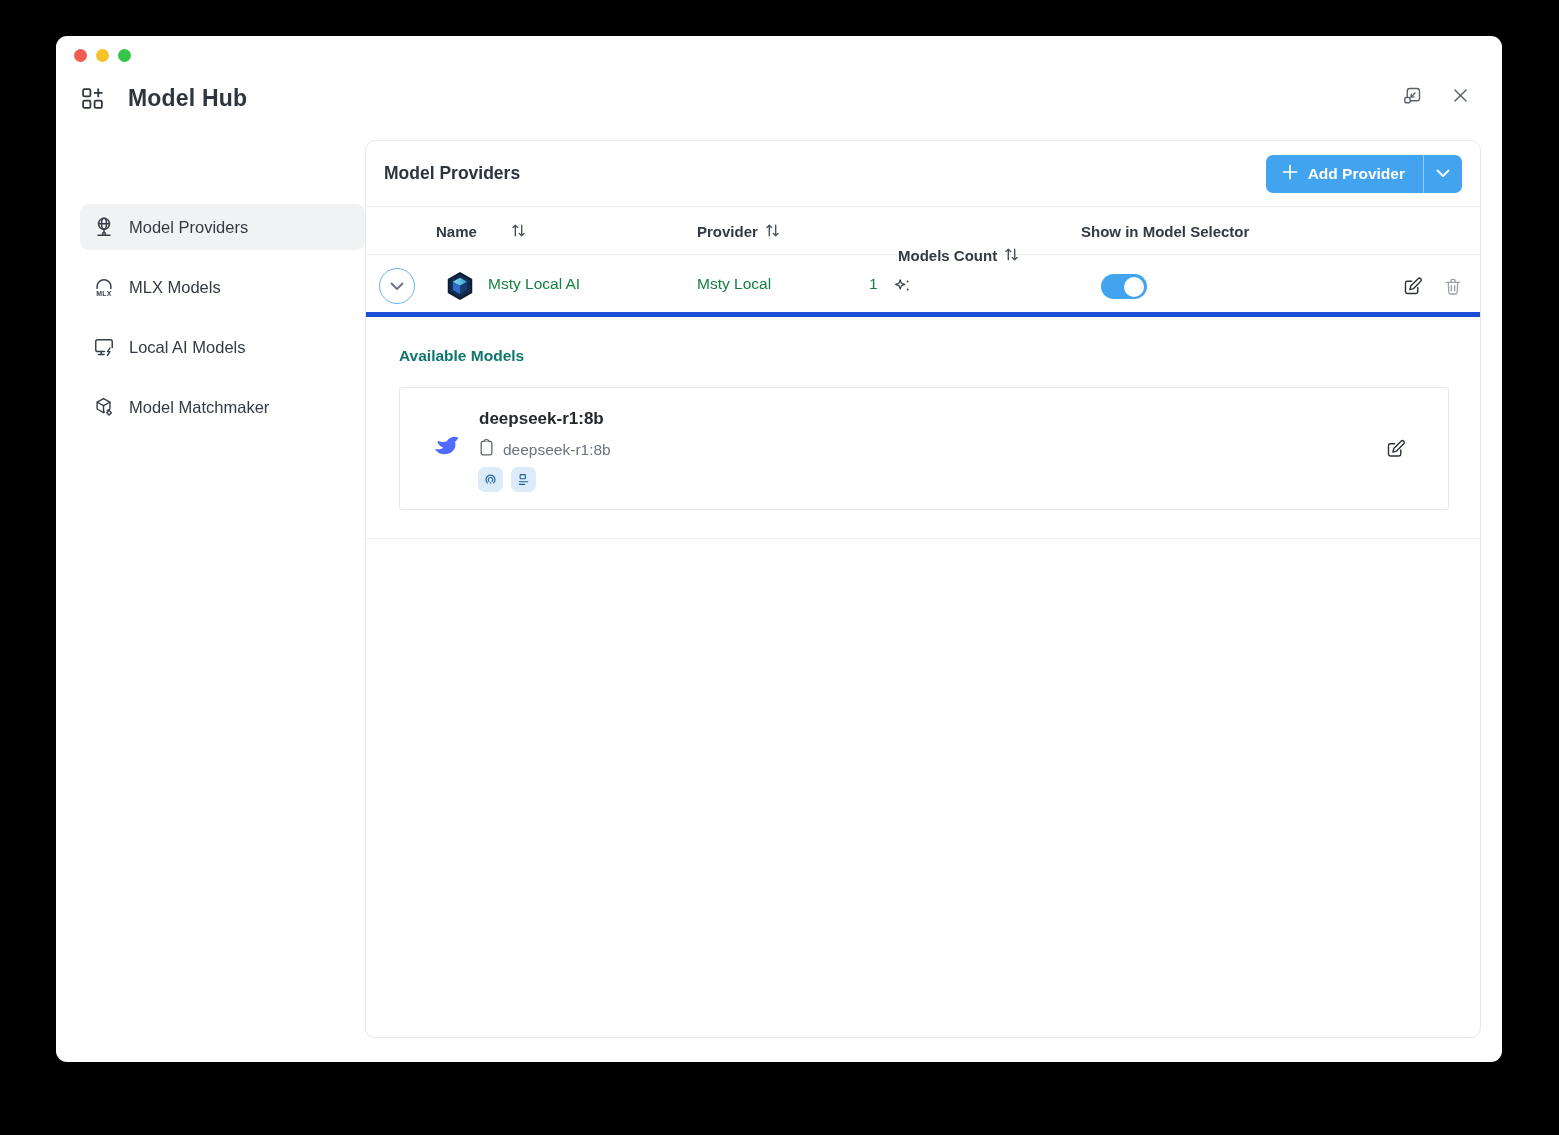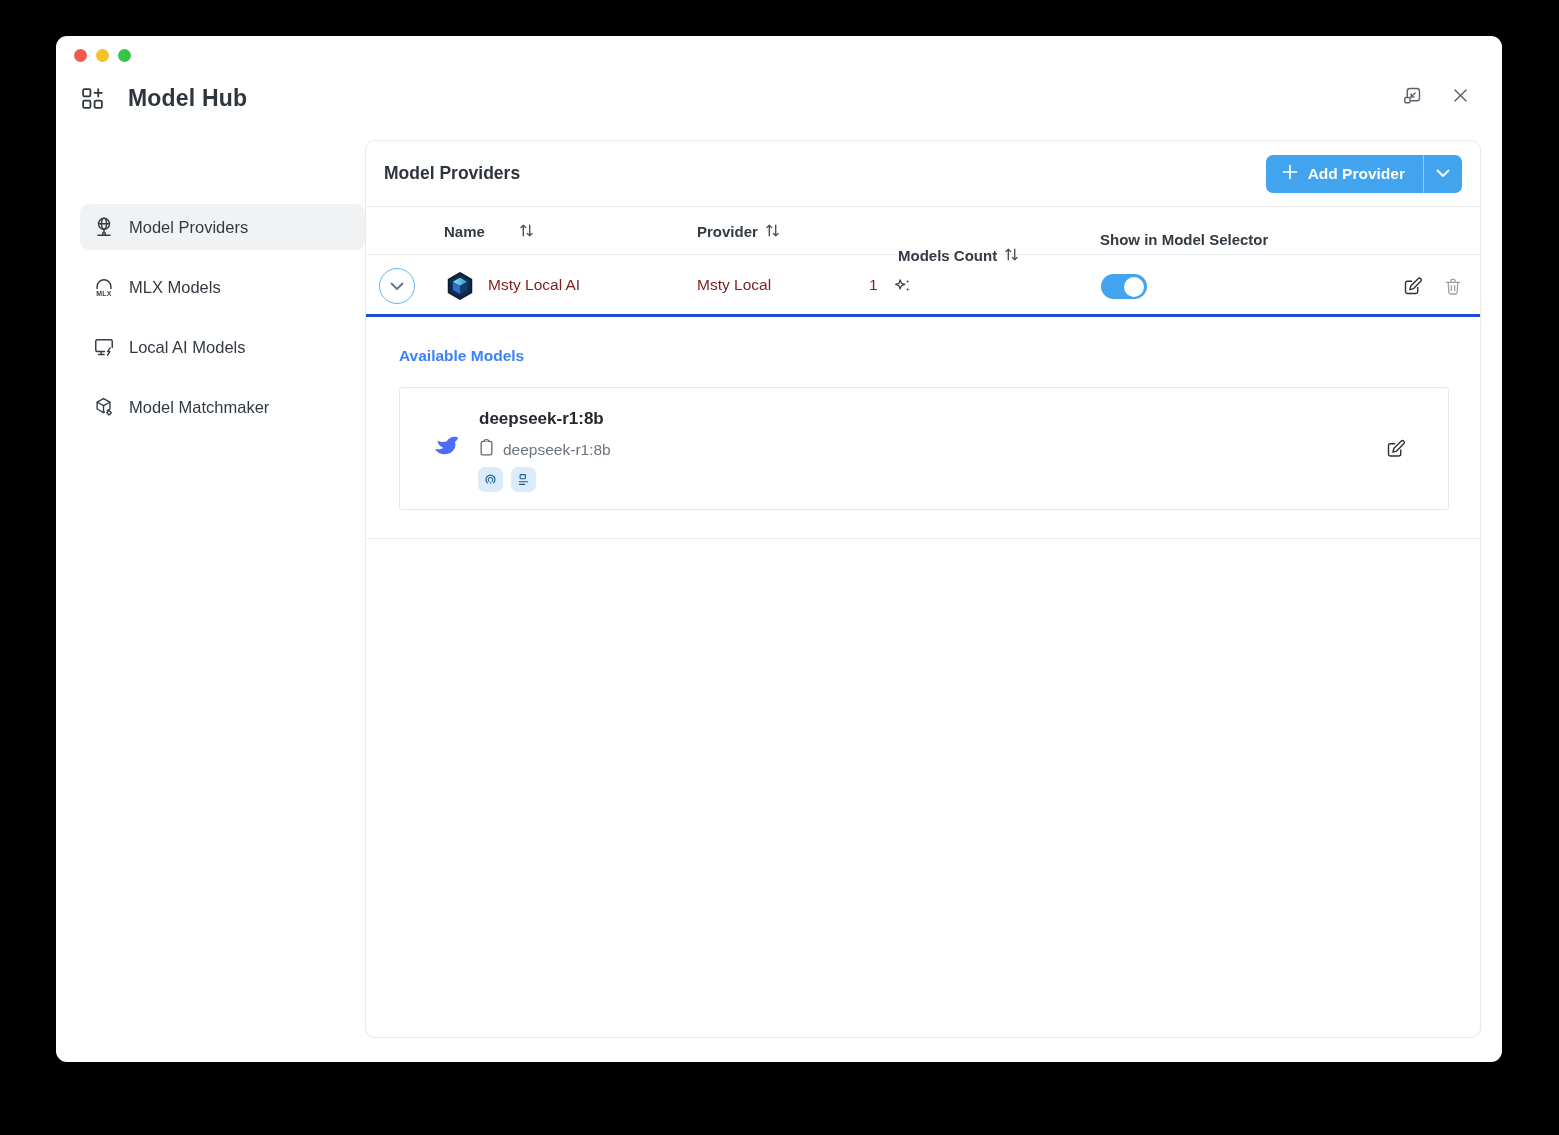--- a/index.html
+++ b/index.html
@@ -65,27 +65,27 @@
   .add-sep { width:1px; background:rgba(255,255,255,.45); margin:0; }
   .add-caret { width:38px; display:flex; align-items:center; justify-content:center; }
 
   
   .cols-row { position:relative; height:48px; border-bottom:1px solid #eceef1; }
   .col {
     position:absolute; top:50%; transform:translateY(-50%);
     display:flex; align-items:center; gap:7px;
     font-size:15px; font-weight:600; color:#333a43; cursor:pointer;
   }
-  .col-name { left:78px;gap:34px; }
+  .col-name { left:70px;gap:34px; }
   .col-provider { left:331px; }
   .col-count { left:532px;margin-top:24px; }
-  .col-show { left:734px; cursor:default;margin-top:8px; }
-
-  
-  .data-row { position:relative; height:62px; border-bottom:3px solid #1d4ed8; font-size:15.5px; color:#7f1d1d; }
+  .col-show { left:715px; cursor:default; }
+
+  
+  .data-row { position:relative; height:62px; border-bottom:5px solid #1d4ed8; font-size:15.5px; color:#15803d; }
   .expander {
     position:absolute; left:13px; top:13px; width:36px; height:36px;
     border:1.5px solid #63b3f0; border-radius:50%;
     display:flex; align-items:center; justify-content:center;
     background:#fff; cursor:pointer;
   }
   .prov-logo { position:absolute; left:79px; top:16px; }
   .cell { position:absolute; top:50%; transform:translateY(-50%); }
   .cell-name { left:122px; }
   .cell-provider { left:331px; }
@@ -97,21 +97,21 @@
   }
   .toggle .knob {
     position:absolute; right:3px; top:2.5px; width:20px; height:20px;
     border-radius:50%; background:#fff;
   }
   .row-edit { position:absolute; left:1036px; top:21px; cursor:pointer; display:flex; }
   .row-trash { position:absolute; left:1077px; top:21px; cursor:pointer; display:flex; }
 
   
   .expanded { position:relative; height:222px; border-bottom:1px solid #eceef1; }
-  .avail-heading { position:absolute; left:33px; top:30px; font-size:15.5px; font-weight:700; color:#3b82f6; }
+  .avail-heading { position:absolute; left:33px; top:30px; font-size:15.5px; font-weight:700; color:#0f766e; }
   .model-card {
     position:absolute; left:33px; top:70px; width:1050px; height:123px;
     border:1px solid #e5e7ea; border-radius:3px; background:#fff;
   }
   .whale { position:absolute; left:29px; top:46px; }
   .m-title { position:absolute; left:79px; top:21px; font-size:17px; font-weight:700; color:#24292f; }
   .m-sub { position:absolute; left:78px; top:50px; display:flex; align-items:center; gap:8px; font-size:15.5px; color:#6b737d; }
   .m-badges { position:absolute; left:78px; top:79px; display:flex; gap:8px; }
   .badge {
     width:25px; height:25px; border-radius:7px; background:#dcebfa;

